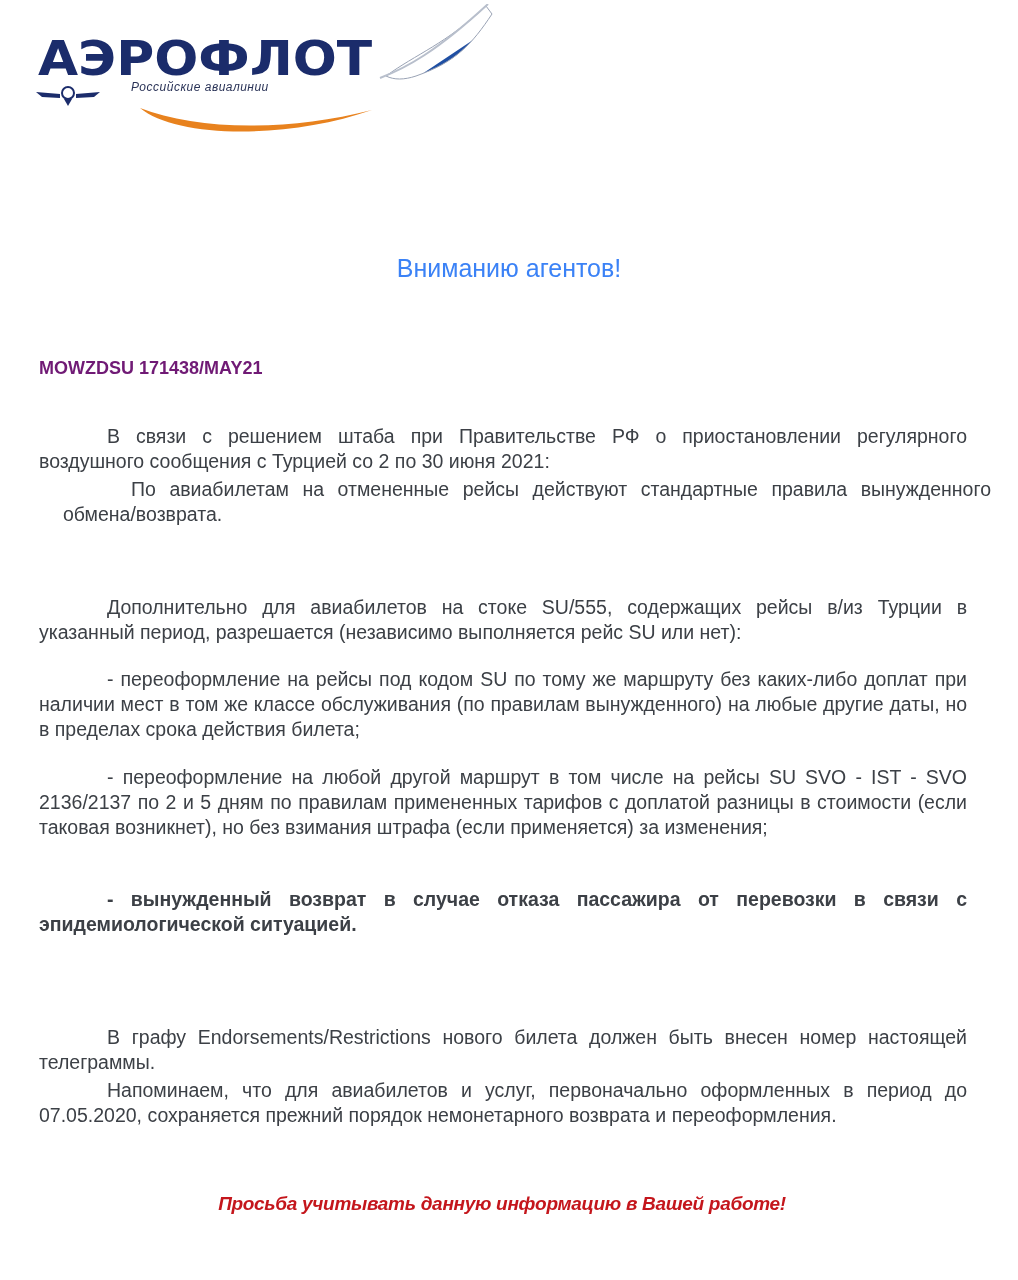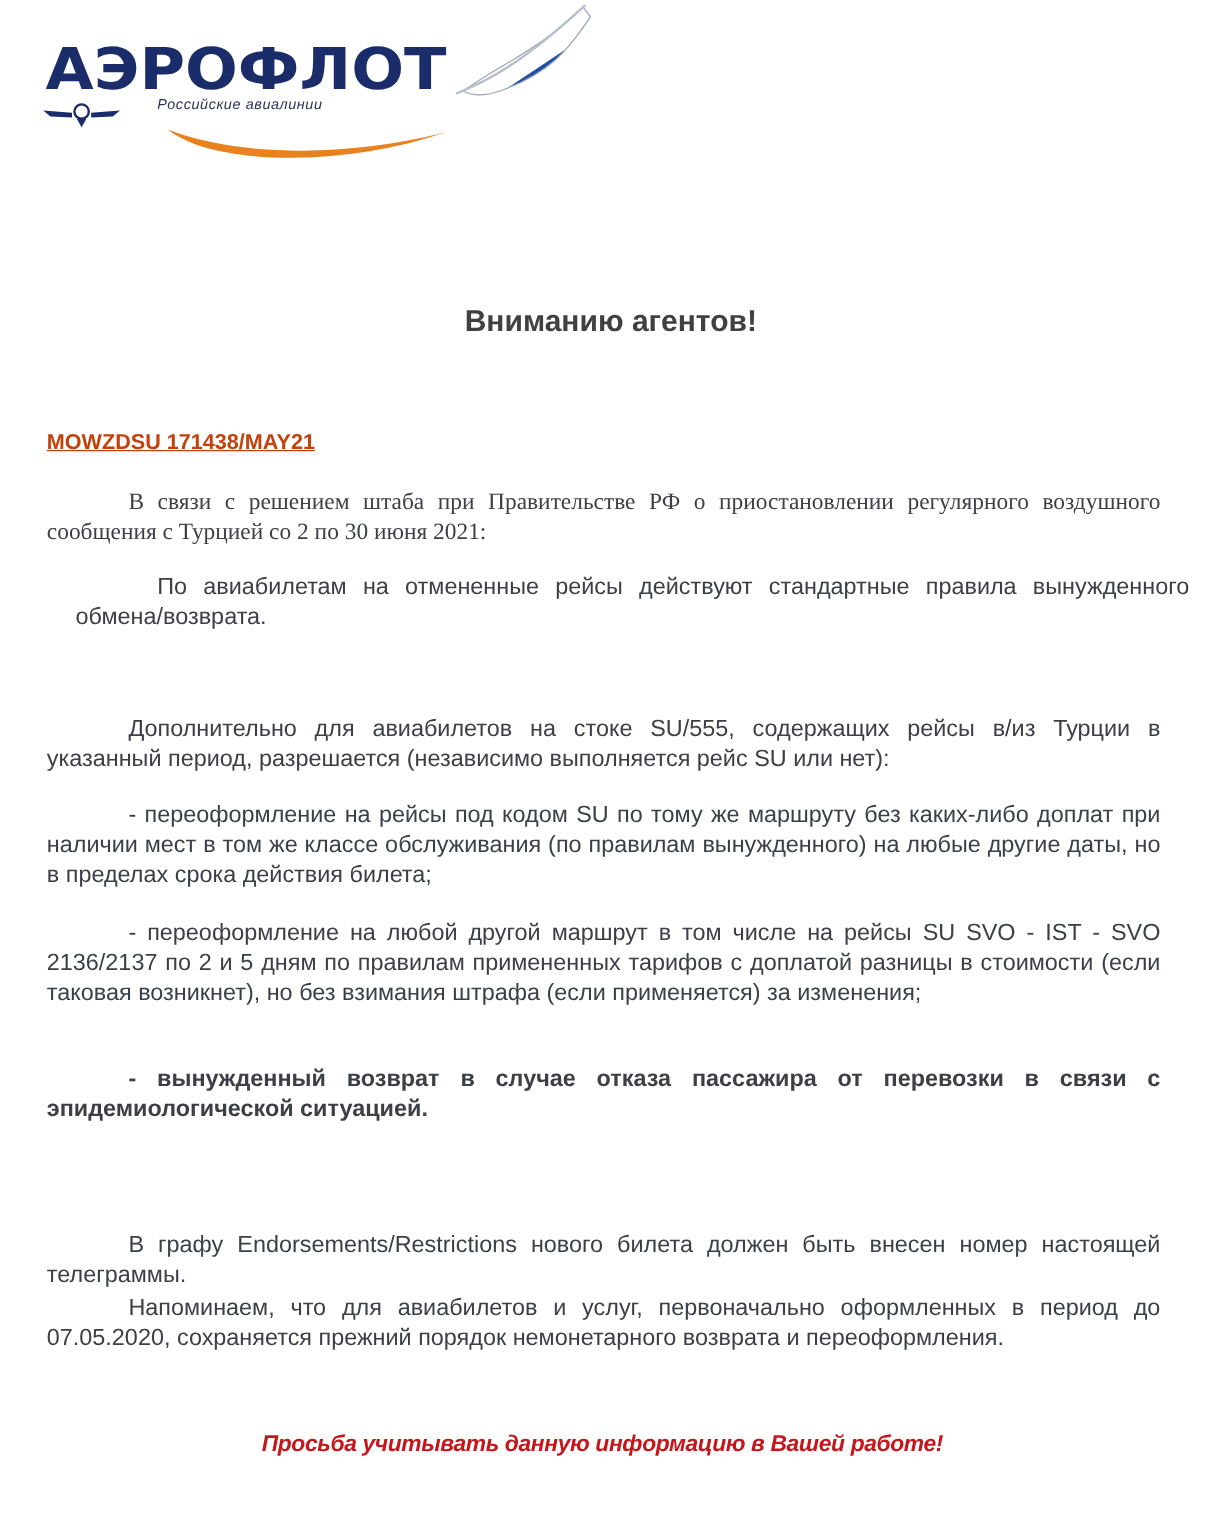--- a/index.html
+++ b/index.html
@@ -9,27 +9,27 @@
     .logo-word { position: absolute; left: 2px; top: 26px; font-family: "DejaVu Sans", sans-serif;
                  font-weight: bold; font-size: 48px; letter-spacing: 0px; color: #1b2c6b;
                  transform: scaleX(1.08); transform-origin: left center; }
     .logo-flag { position: absolute; left: 340px; top: 0px; width: 120px; height: 80px; }
     .logo-sub { position: absolute; left: 95px; top: 76px; font-style: italic; font-size: 12px;
                 color: #2a3357; letter-spacing: 0.5px; }
     .logo-emblem { position: absolute; left: 0px; top: 78px; width: 64px; height: 26px; }
     .logo-swoosh { position: absolute; left: 100px; top: 100px; width: 240px; height: 34px; }
 
     .title { position: absolute; left: 0; width: 1018px; top: 254px; text-align: center;
-             font-weight: bold; font-size: 25px; color: #404040; }
-    .ref { position: absolute; left: 39px; top: 358px; font-weight: bold; font-size: 18px; color: #c2410c; text-decoration: underline; }
+             font-weight: normal; font-size: 25px; color: #3b82f6; }
+    .ref { position: absolute; left: 39px; top: 358px; font-weight: bold; font-size: 18px; color: #701a75; }
 
     .body { position: absolute; left: 39px; width: 928px; font-size: 19.5px; line-height: 25px;
             text-align: justify; color: #3c4046; }
     .body p { margin: 0; text-indent: 68px; }
-    .p1 { top: 406px; font-family: Liberation Serif, serif; }
+    .p1 { top: 424px; }
     .p2 { top: 477px; margin-left: 24px; }
     .p3 { top: 595px; }
     .p4 { top: 667px; }
     .p5 { top: 765px; }
     .p6 { top: 887px; font-weight: bold; }
     .p7 { top: 1005px; margin-top: 20px; }
     .p8 { top: 1078px; }
 
     .footer { position: absolute; left: 0; width: 1004px; top: 1193px; text-align: center;
               font-weight: bold; font-style: italic; font-size: 19px; color: #c4161c; letter-spacing: -0.3px; }

